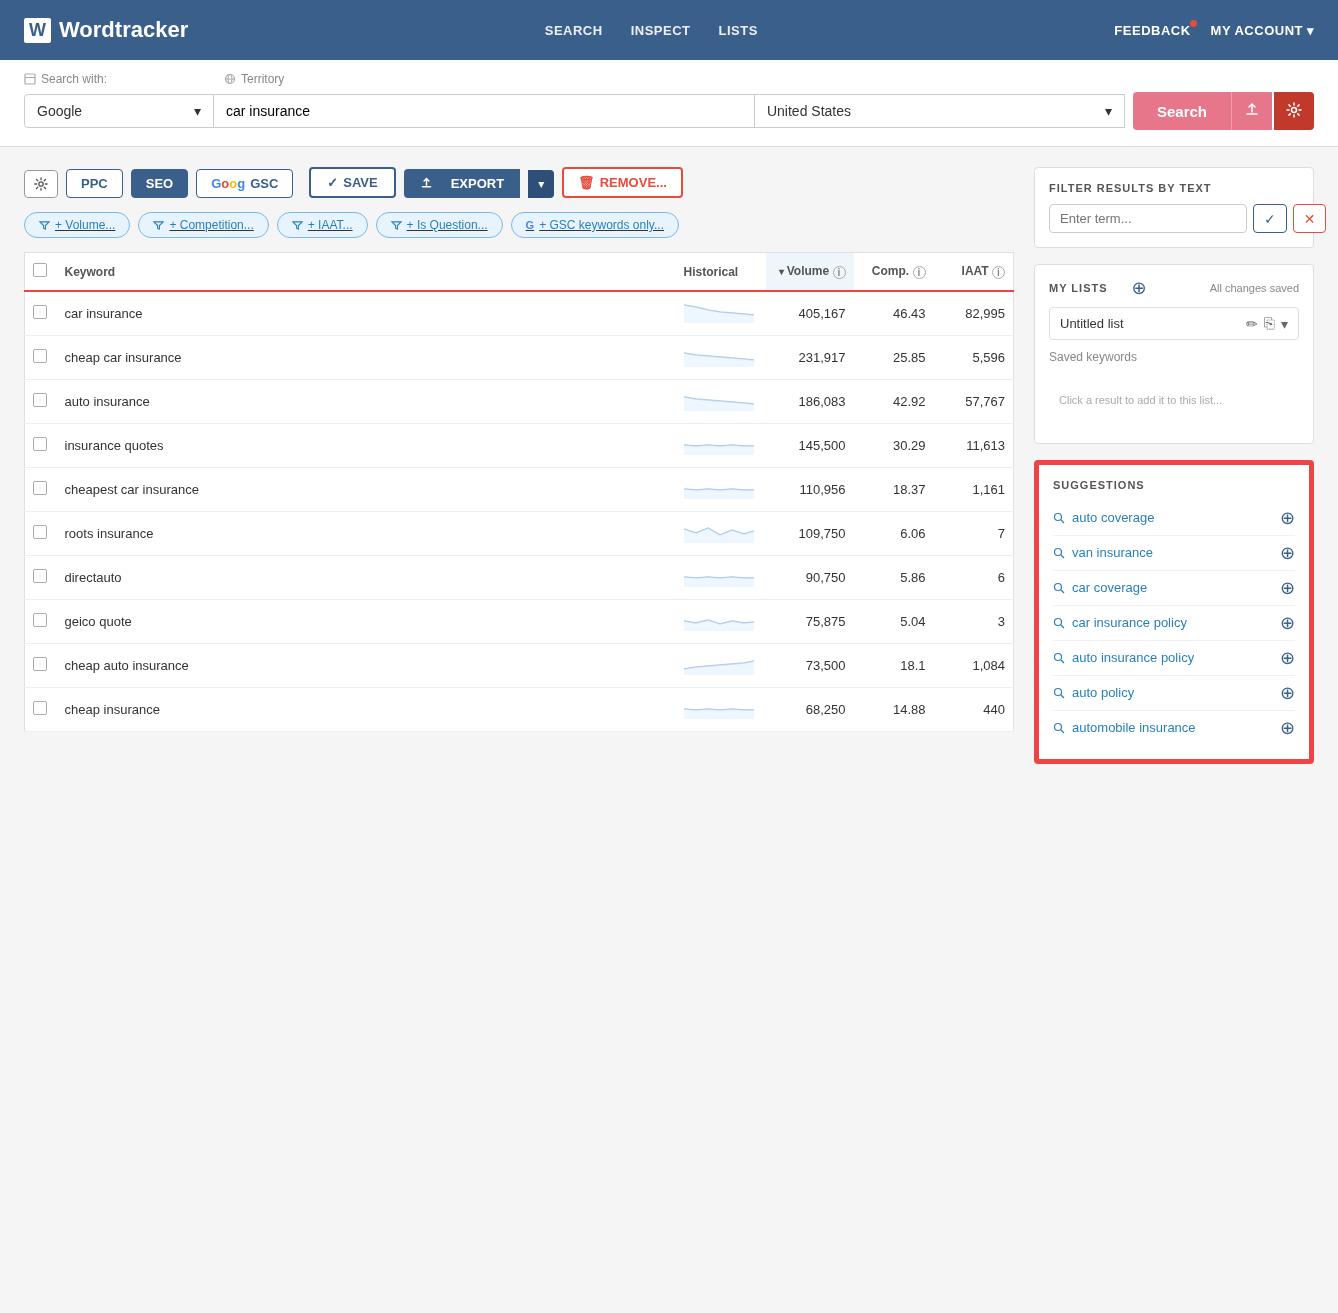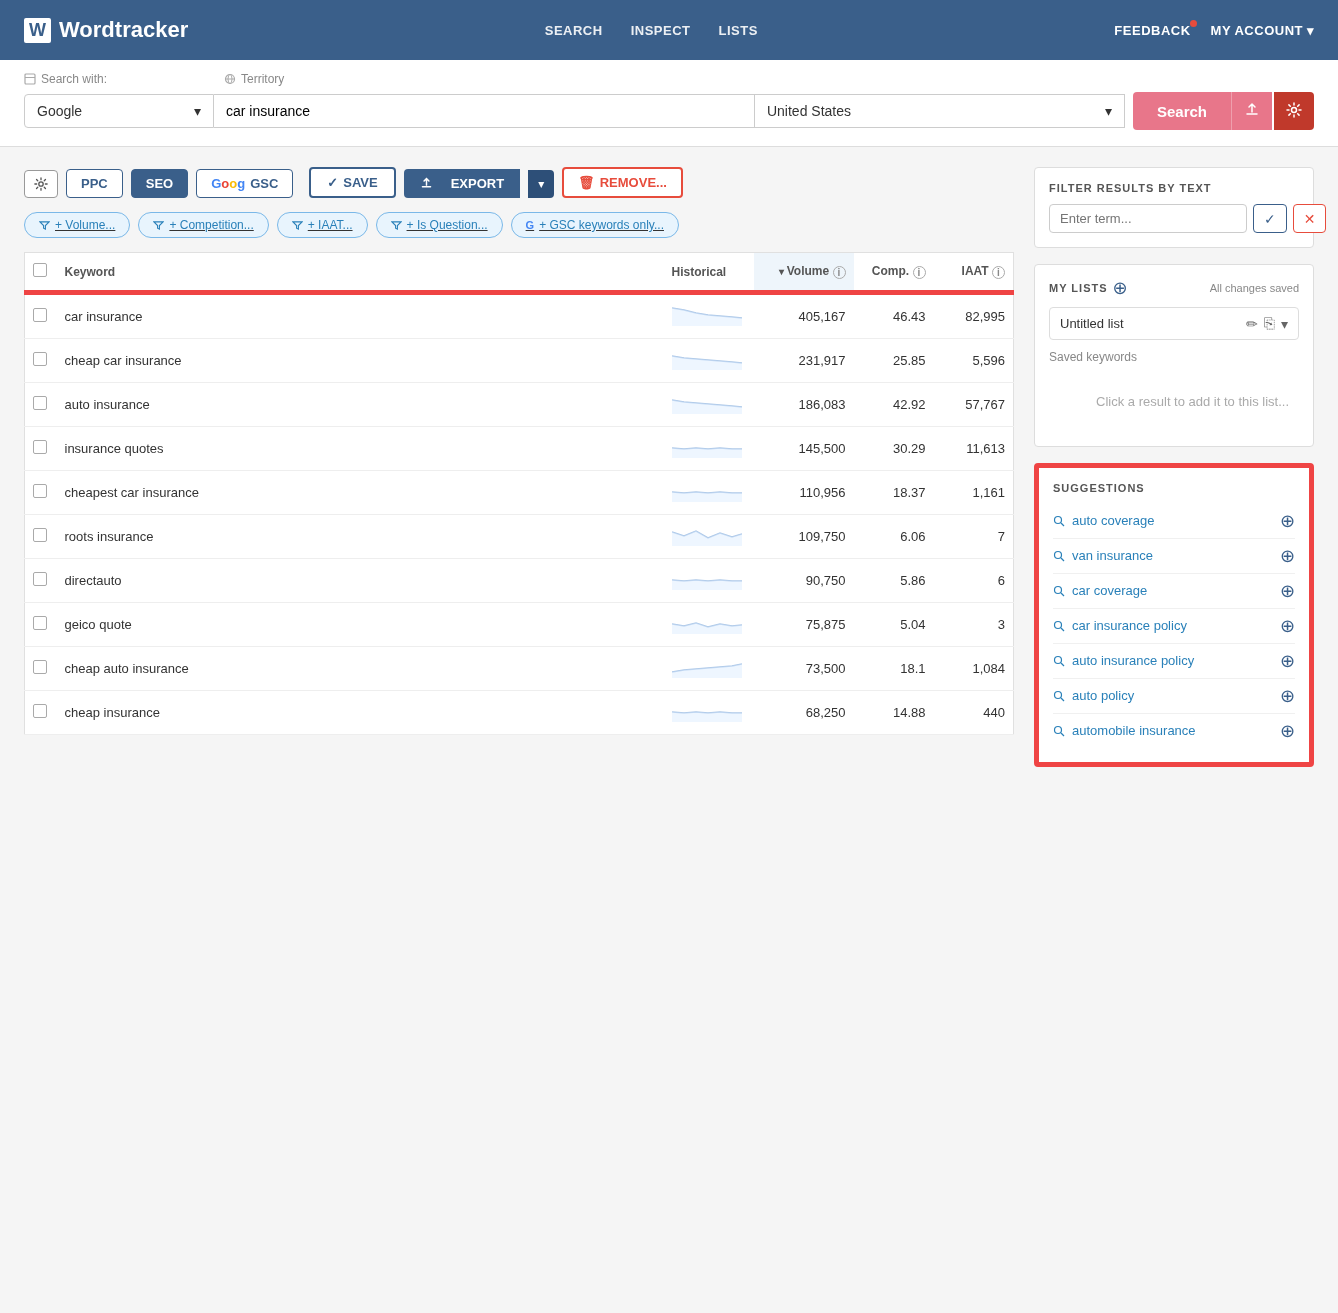--- a/index.html
+++ b/index.html
@@ -312,35 +312,35 @@
       border-collapse: collapse;
       background: white;
       border: 1px solid #e0e0e0;
     }
     .keyword-table th {
       padding: 10px 8px;
       text-align: left;
       font-size: 12px;
       font-weight: 600;
       color: #555;
-      border-bottom: 5px solid #ef4444;
+      border-bottom: 2px solid #ef4444;
       white-space: nowrap;
     }
     .keyword-table th.sorted {
       background: #eef5fb;
     }
     .keyword-table td {
       padding: 9px 8px;
       border-bottom: 1px solid #eee;
       font-size: 13px;
     }
     .col-check { width: 32px; }
     .col-keyword { min-width: 160px; }
     .col-hist { width: 90px; }
-    .col-vol { width: 100px; text-align: right; }
+    .col-vol { width: 88px; text-align: right; }
     .col-comp { width: 80px; text-align: right; }
     .col-iaat { width: 80px; text-align: right; }
     th.col-vol, th.col-comp, th.col-iaat { text-align: right; }
 
     .mini-chart {
       width: 70px;
       height: 22px;
     }
 
     
@@ -397,21 +397,21 @@
     .my-lists-box {
       background: white;
       border: 1px solid #ddd;
       border-radius: 4px;
       padding: 14px;
       margin-bottom: 16px;
     }
     .my-lists-header {
       display: flex;
       align-items: center;
-      gap: 5px;
+      gap: 24px;
       margin-bottom: 10px;
     }
     .my-lists-title {
       font-size: 11px;
       font-weight: 700;
       letter-spacing: 1px;
       color: #555;
     }
     .add-list-btn {
       color: #3a5f8a;
@@ -453,22 +453,22 @@
       color: #666;
       font-size: 14px;
     }
     .saved-keywords-label {
       font-size: 12px;
       color: #888;
       margin-bottom: 8px;
     }
     .click-to-add {
       color: #aaa;
-      font-size: 13px;
-      text-align: right;
+      font-size: 11px;
+      text-align: left;
       padding: 20px 10px;
       line-height: 1.5;
     }
 
     .suggestions-box {
       background: white;
       border: 5px solid #ef4444;
       border-radius: 4px;
       padding: 14px;
     }

